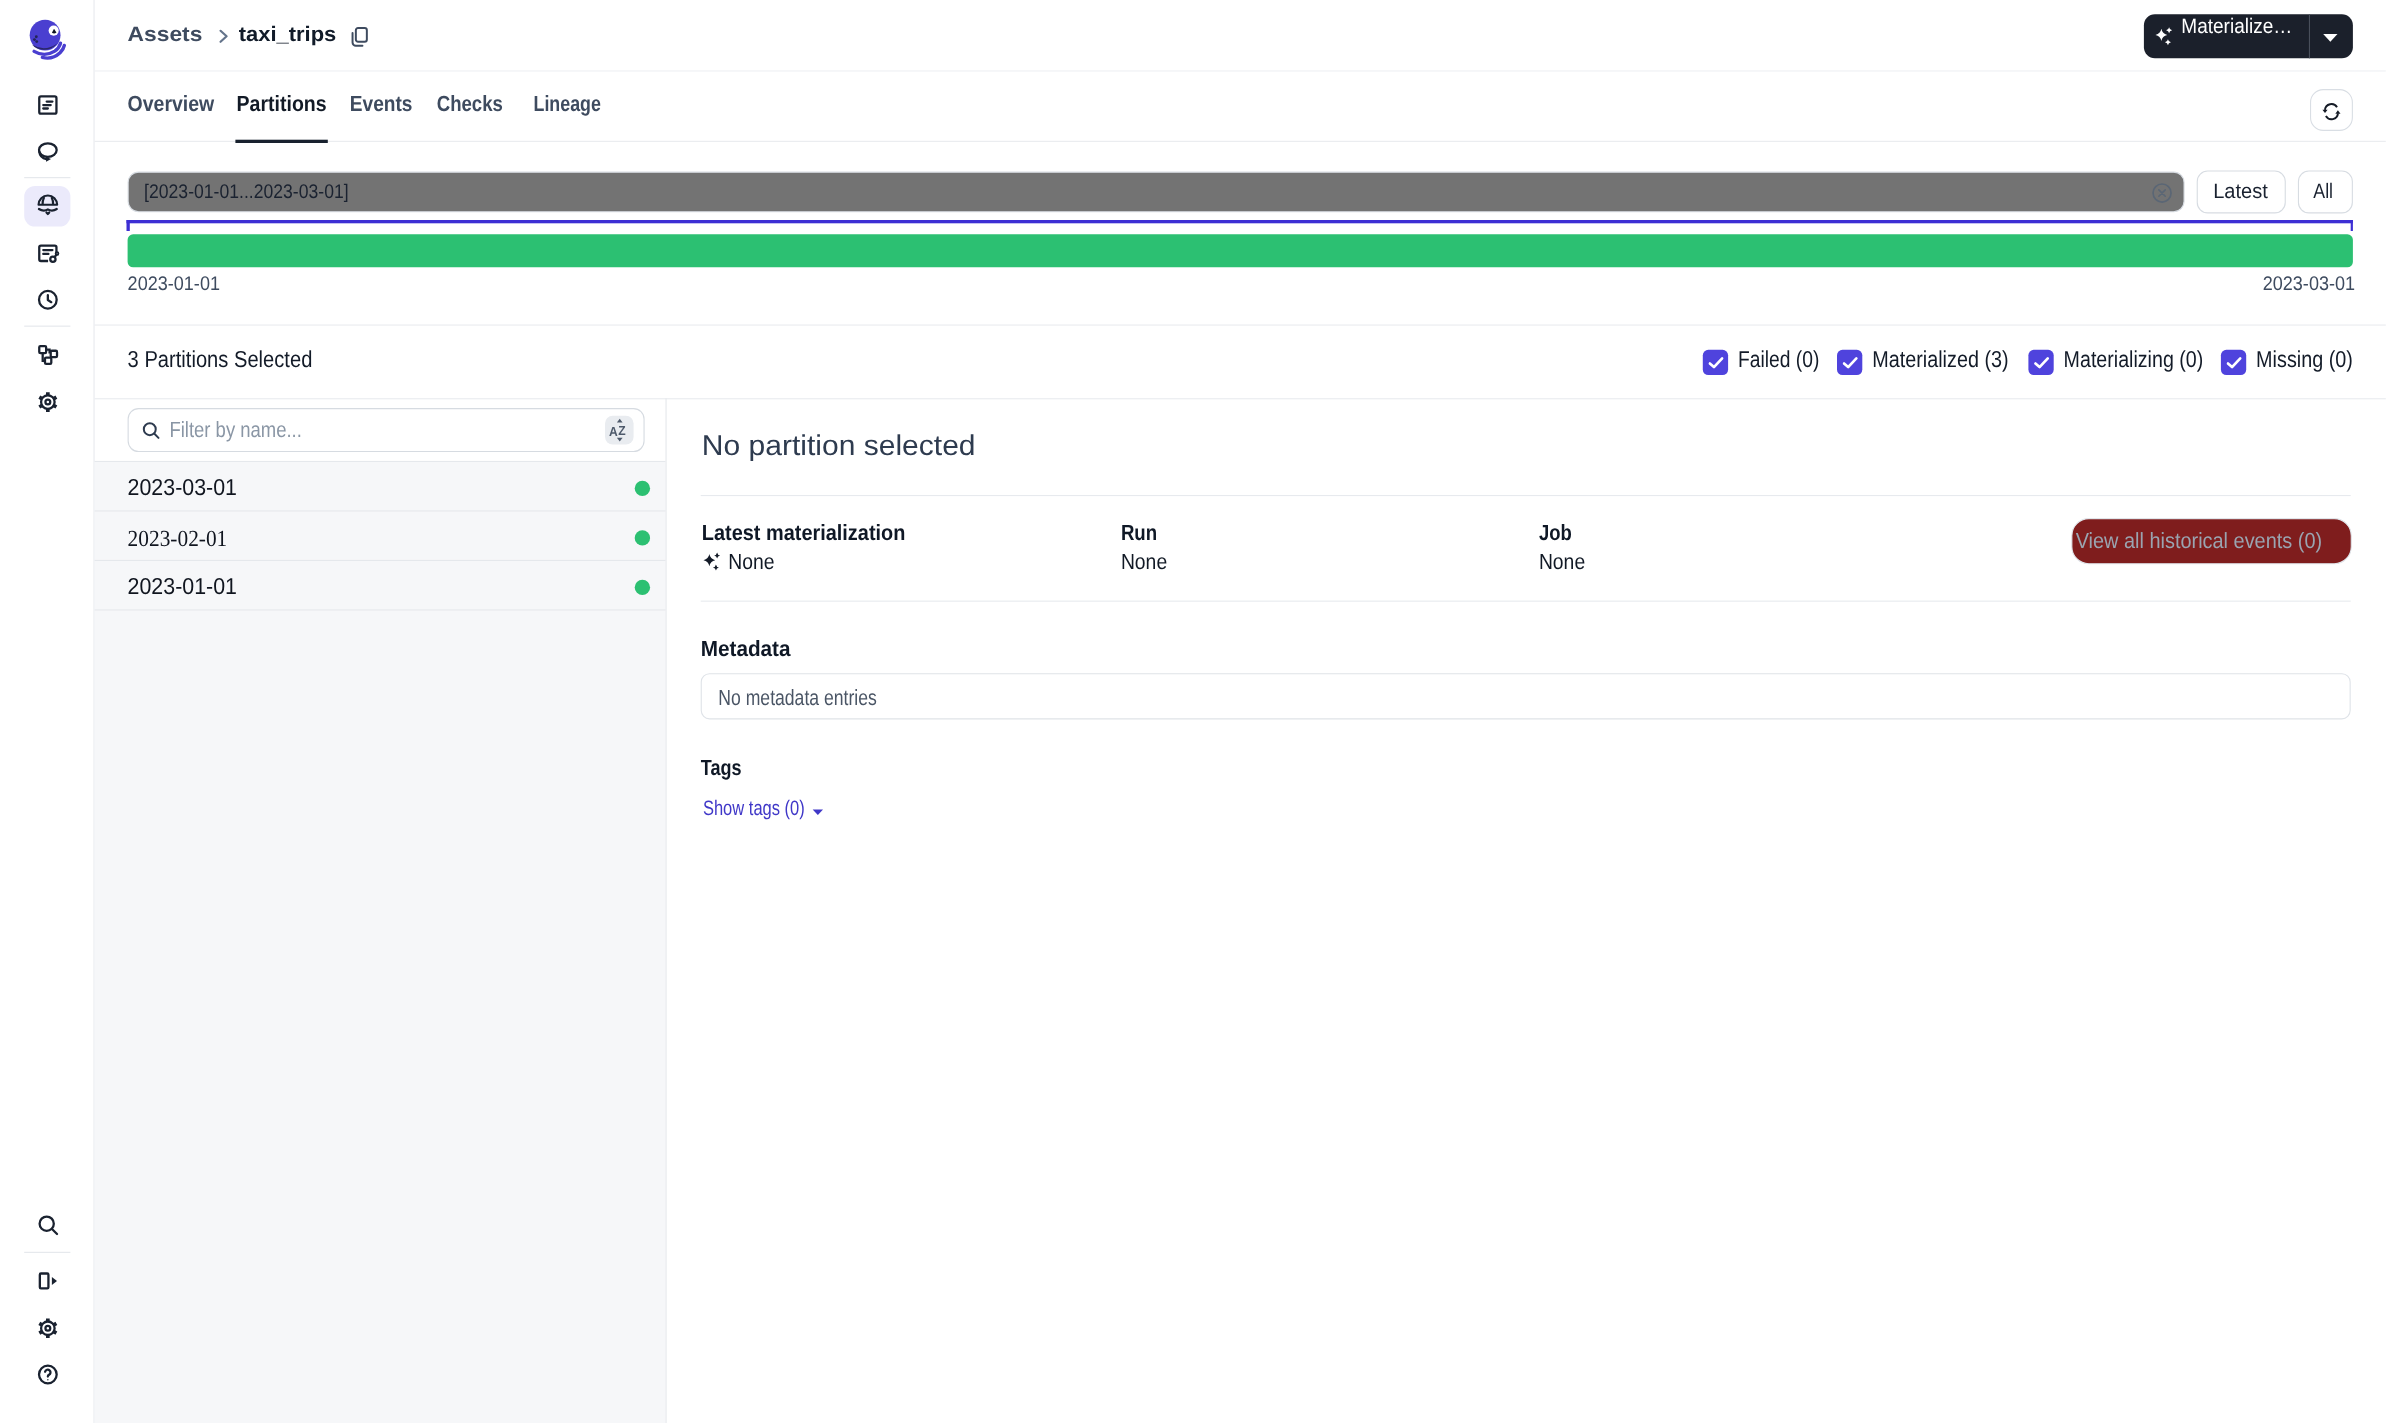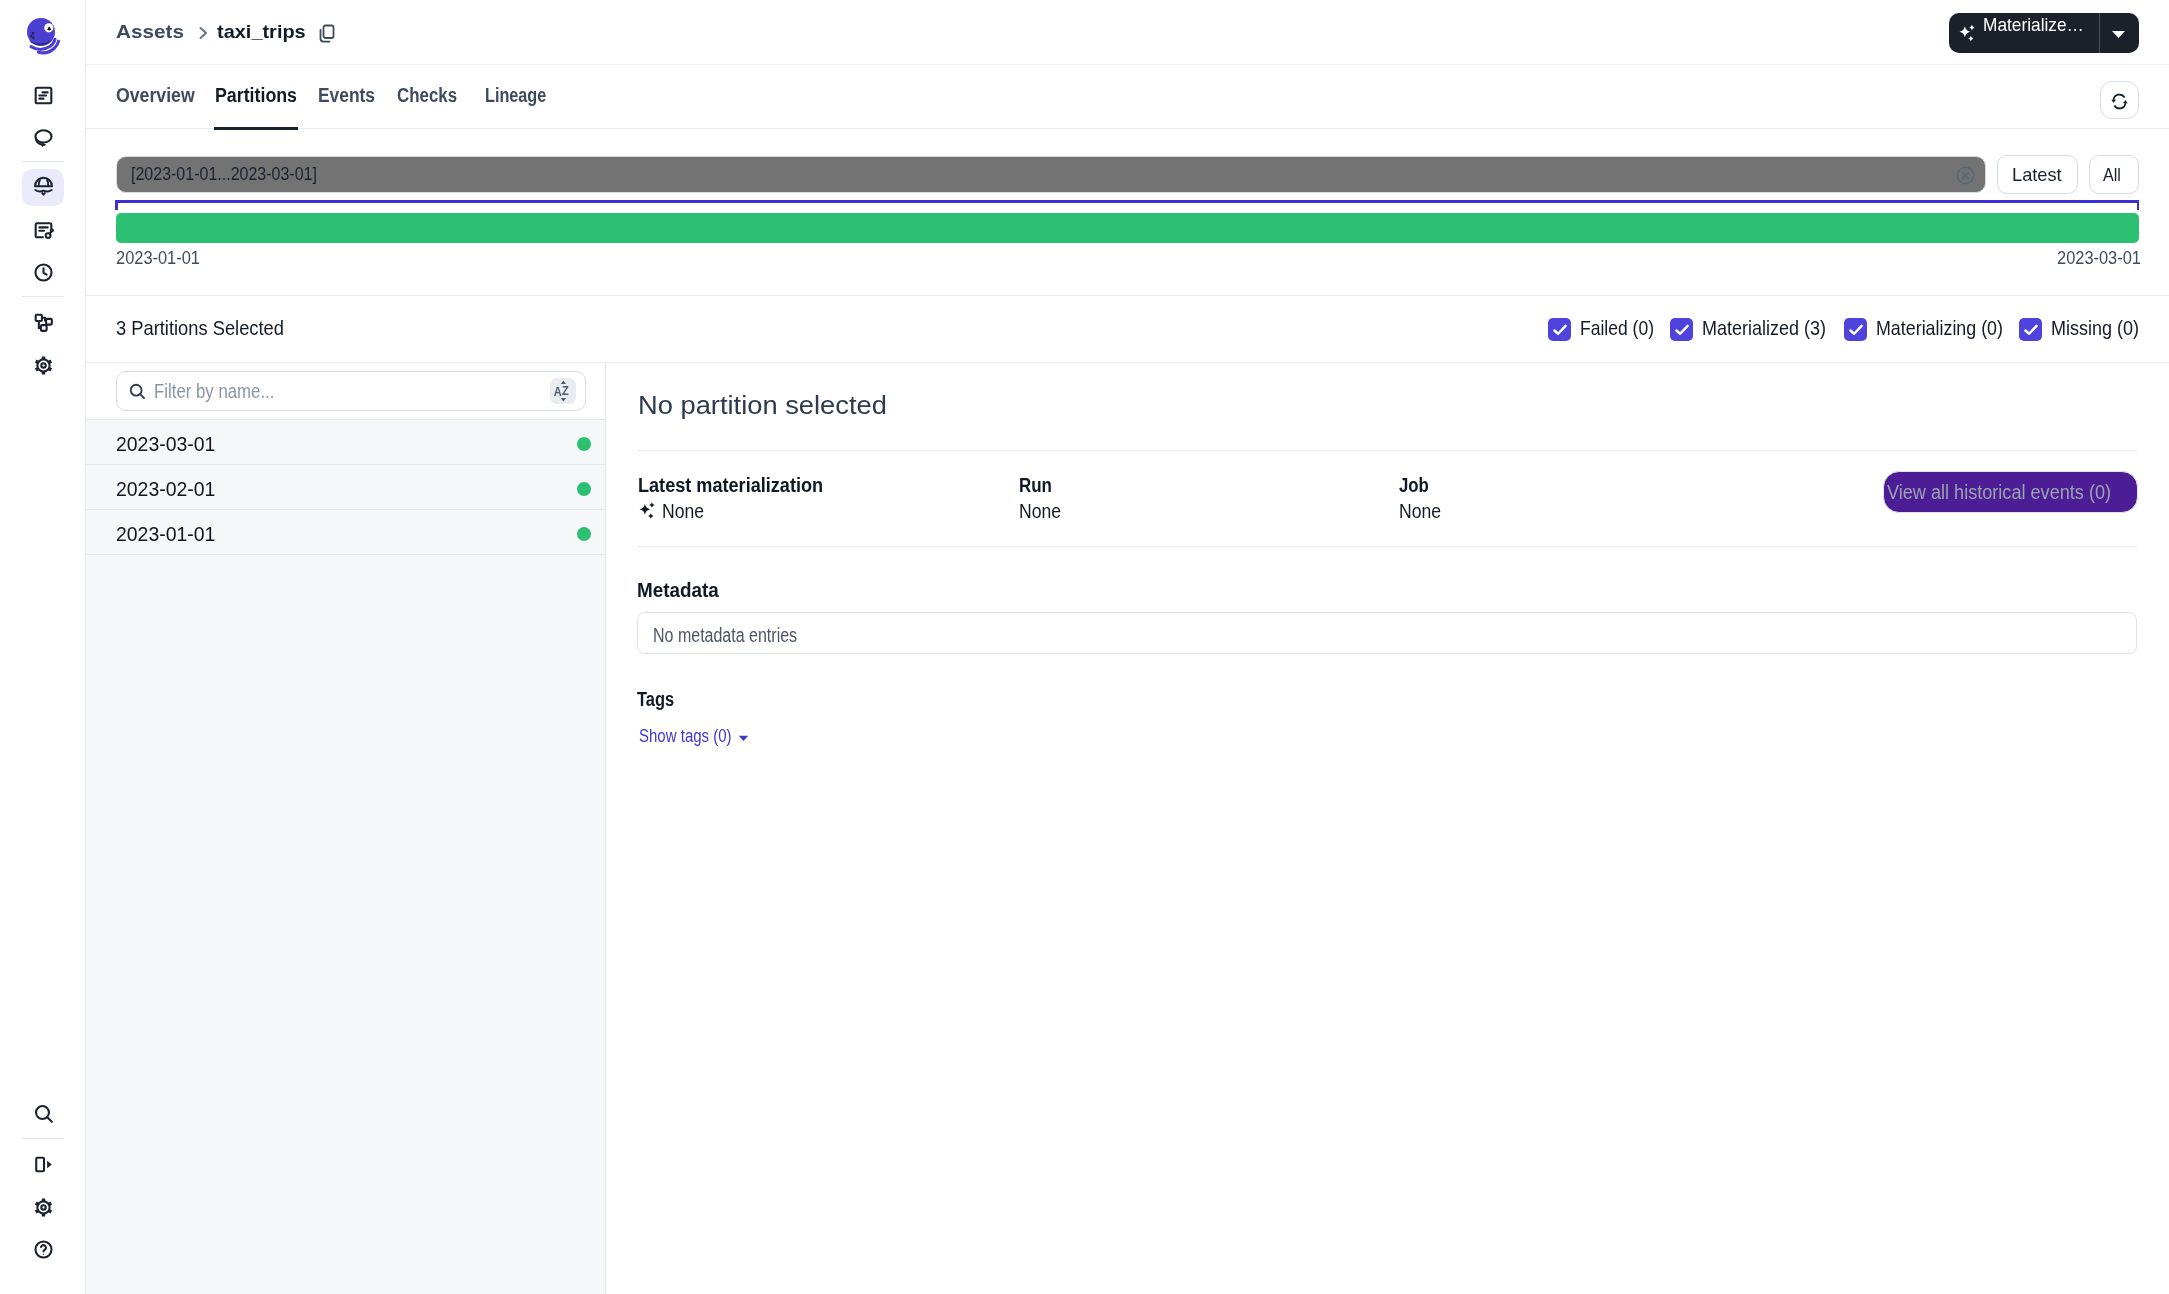--- a/index.html
+++ b/index.html
@@ -64,21 +64,21 @@
 .prow { position:absolute; left:86px; width:519px; height:44px; }
 .prow .nm { position:absolute; left:30px; top:12px; font-size:21px; color:#10151F; }
 .prow .dot { position:absolute; left:491px; top:16.5px; width:14px; height:14px; border-radius:50%; background:#2CC072; }
 .lline { position:absolute; left:86px; width:519px; height:1px; background:#E5E8EC; }
 
 
 #rp-title { position:absolute; left:638px; top:390px; font-size:26px; font-weight:500; color:#2E3B4F; }
 .rdiv { position:absolute; left:637px; width:1500px; height:1px; background:#E7EAEE; }
 .rlabel { position:absolute; top:473.5px; font-size:20px; font-weight:700; color:#0F1826; }
 .rvalue { position:absolute; top:500px; font-size:20px; color:#111925; }
-#viewall { position:absolute; left:1883px; top:471px; width:255px; height:42px; border:1px solid #E1E5EA; border-radius:16px; background:#4c1d95; display:flex; align-items:center; justify-content:center; font-size:20px; color:#9AA4B0; }
+#viewall { position:absolute; left:1883px; top:471px; width:255px; height:42px; border:1px solid #E1E5EA; border-radius:16px; background:#7f1d1d; display:flex; align-items:center; justify-content:center; font-size:20px; color:#9AA4B0; }
 #md-title { position:absolute; left:637px; top:579px; font-size:20px; font-weight:700; color:#0F1826; }
 #md-box { position:absolute; left:637px; top:612px; width:1500px; height:42px; border:1px solid #DFE3E8; border-radius:8px; background:#fff; }
 #md-in { position:absolute; left:653px; top:624px; font-size:20px; color:#4A5565; }
 #tags-title { position:absolute; left:637px; top:688px; font-size:20px; font-weight:700; color:#0F1826; }
 #showtags { position:absolute; left:639px; top:725px; font-size:19px; color:#4038C8; }
 #st-caret { position:absolute; left:738px; top:735px; }
 </style>
 </head>
 <body>
 
@@ -275,21 +275,21 @@
         <path d="M13.4 23.4 l2.6 -3.4 h-5.2 z" fill="#4E5A6B"></path>
       </svg>
   </div>
 </div>
 <div id="lline0"></div>
 <div class="prow" style="top:420px;">
     <span class="nm tx" style="transform:scaleX(0.925);">2023-03-01</span>
     <span class="dot"></span>
   </div>
 <div class="lline" style="top:464px;"></div>
-<div class="prow" style="top:465px;">
+<div class="prow" style="top:465px;font-family:Liberation Serif, serif;">
     <span class="nm tx" style="transform:scaleX(0.925);">2023-02-01</span>
     <span class="dot"></span>
   </div>
 <div class="lline" style="top:509px;"></div>
 <div class="prow" style="top:510px;">
     <span class="nm tx" style="transform:scaleX(0.925);">2023-01-01</span>
     <span class="dot"></span>
   </div>
 <div class="lline" style="top:554px;"></div>
 

